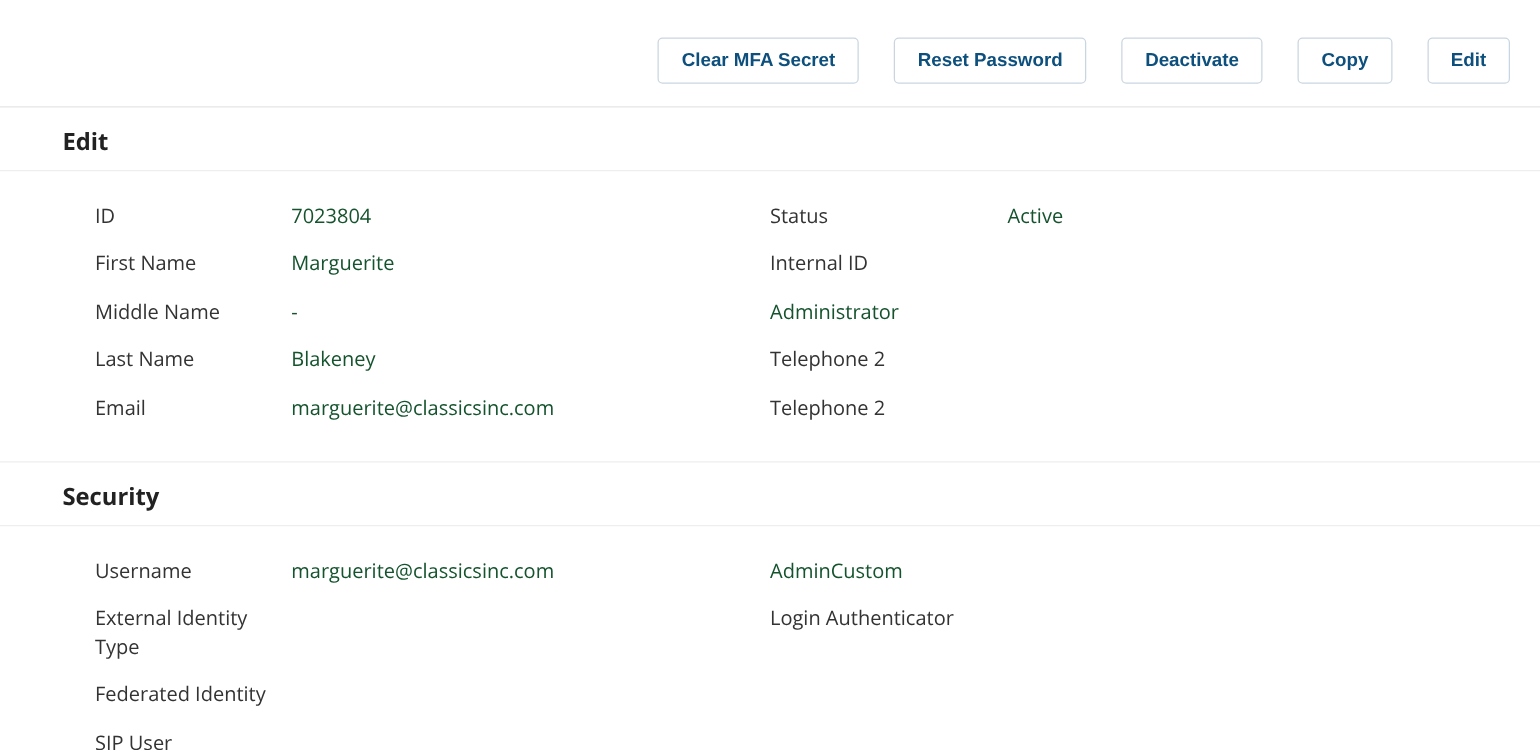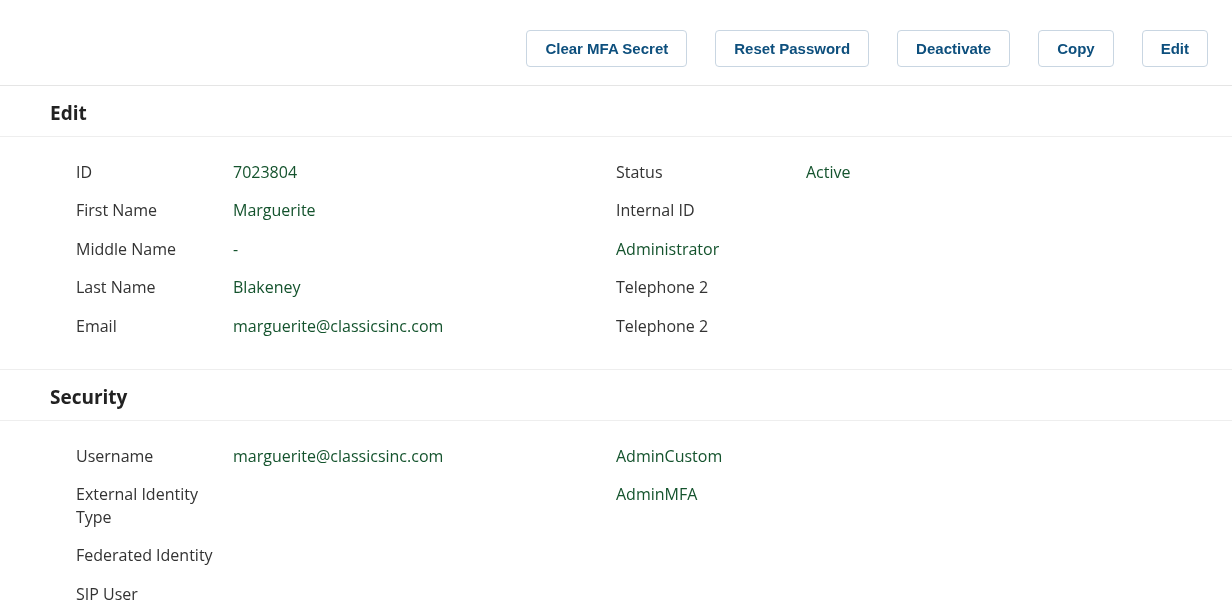--- a/index.html
+++ b/index.html
@@ -155,17 +155,17 @@
       <div class="row">
         <div class="label">SIP User</div>
         <div class="value"></div>
       </div>
     </div>
     <div class="col col-right">
       <div class="row">
         <div class="value">AdminCustom</div>
       </div>
       <div class="row">
-        <div class="value">AdminMFA</div>
+        <div class="label">Login Authenticator</div>
       </div>
     </div>
   </div>
 </div>
 
 </body></html>

